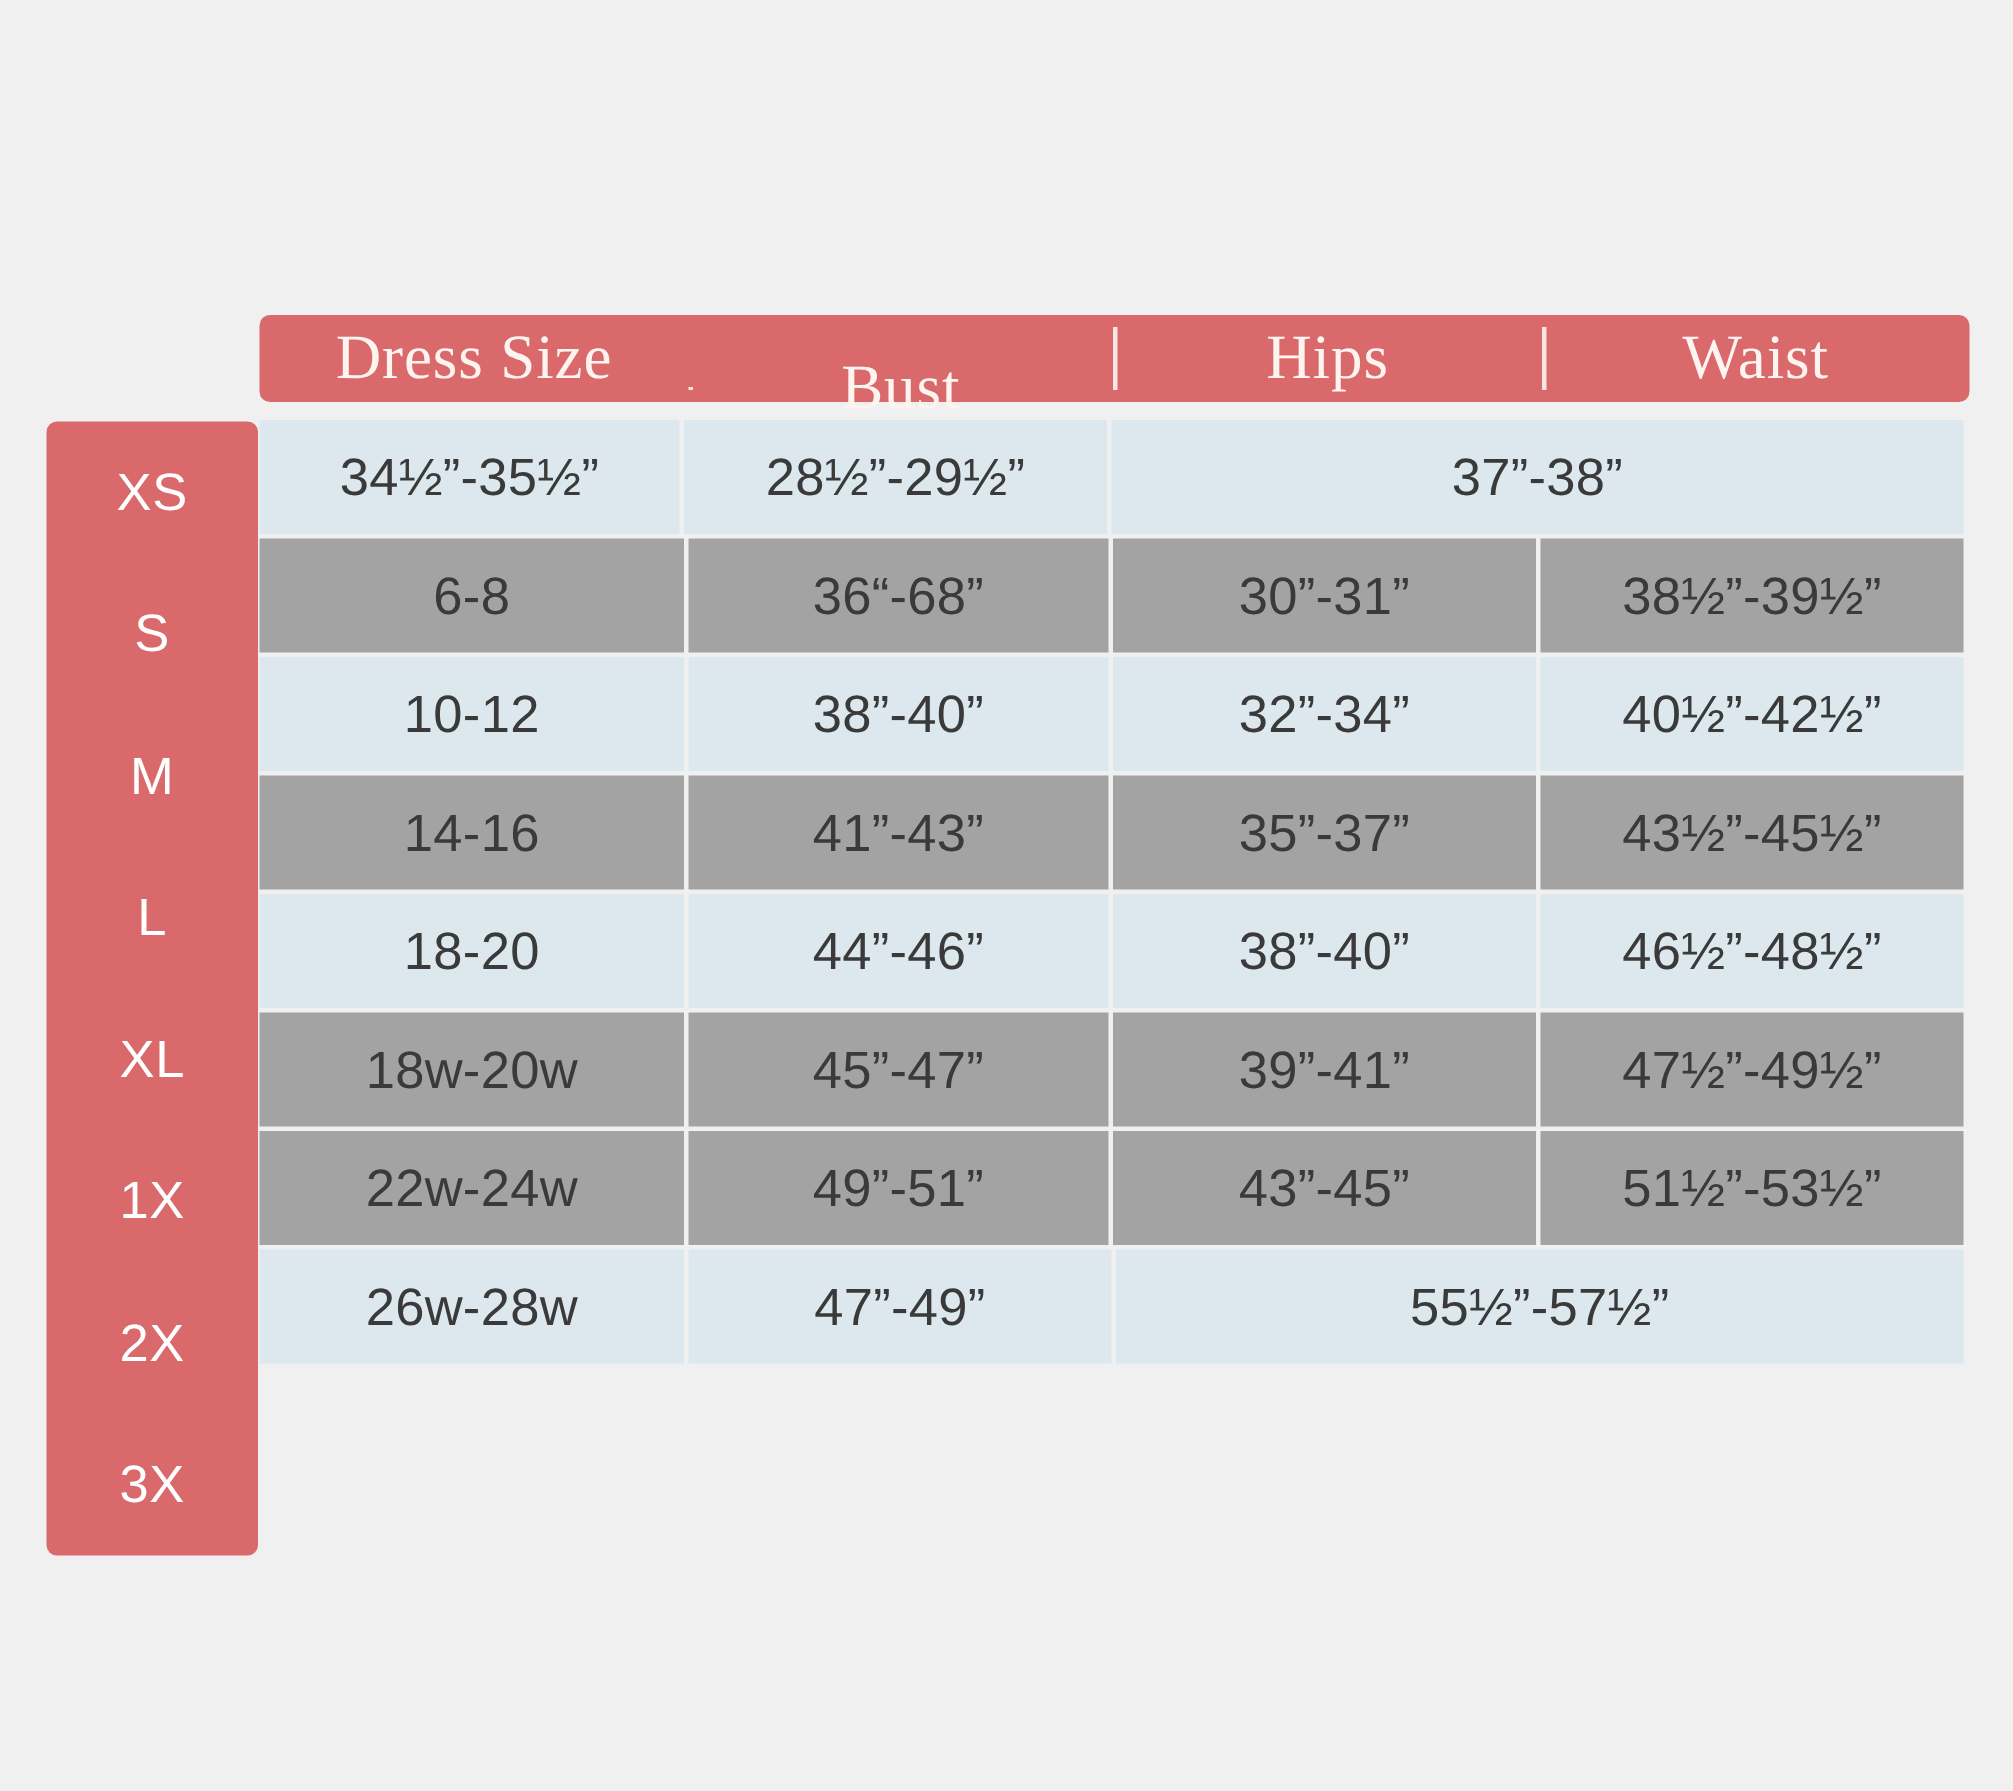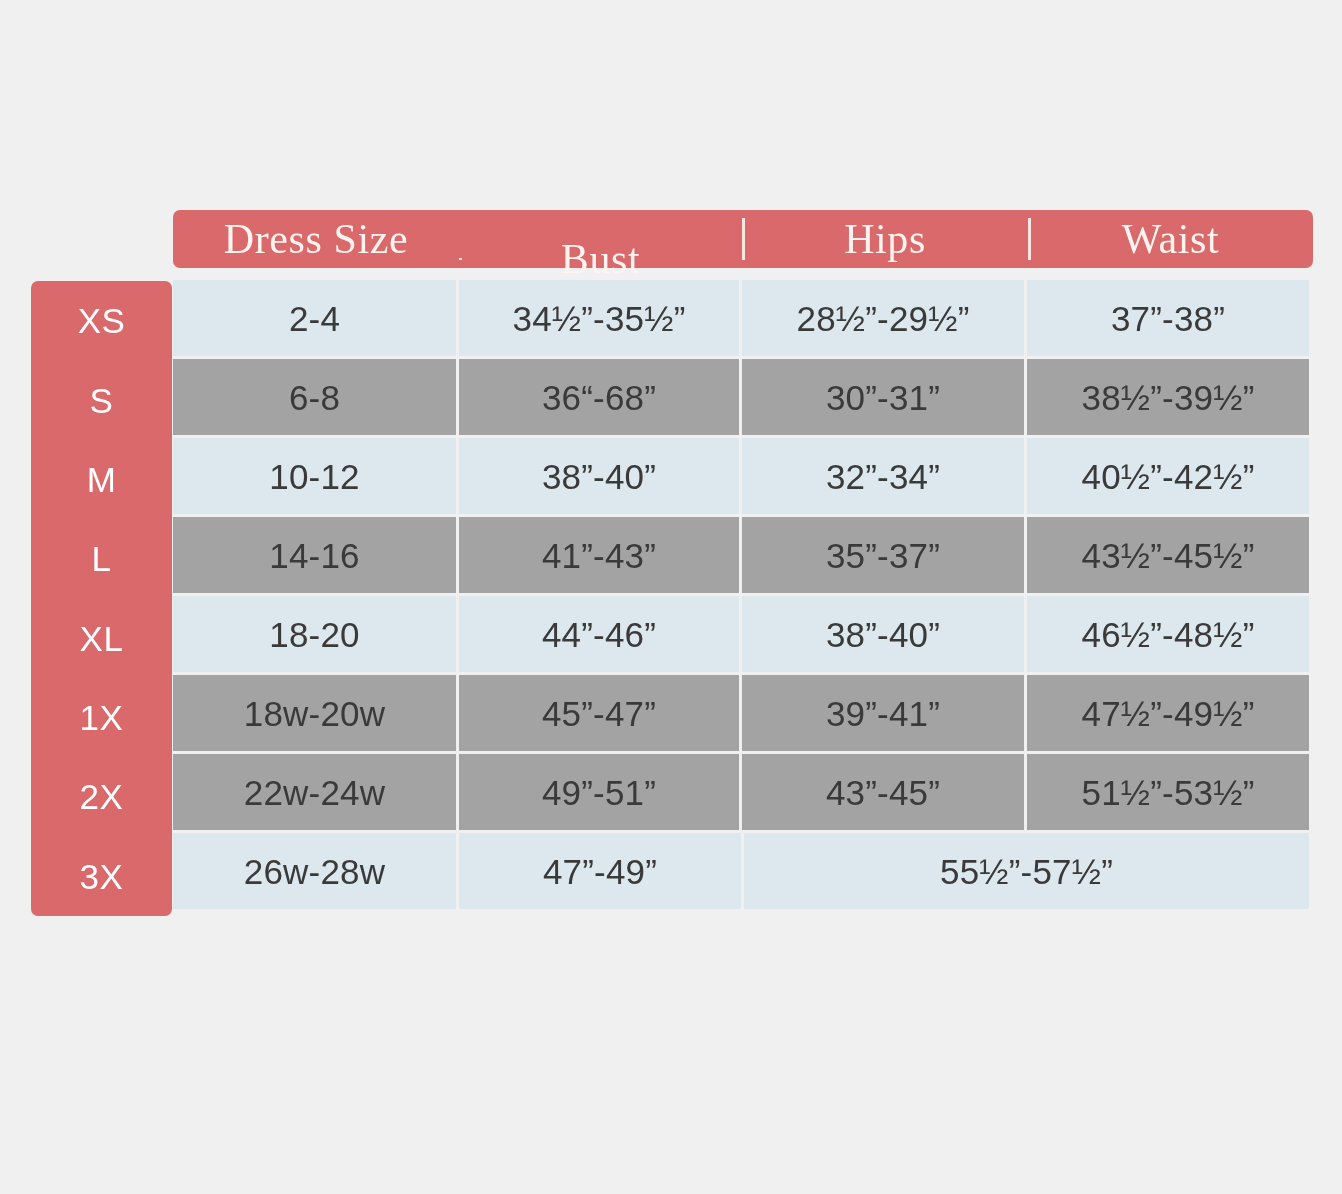--- a/index.html
+++ b/index.html
@@ -22,21 +22,21 @@
     width: 1342px;
     height: 1194px;
   }
 
   
   .size-rail {
     position: absolute;
     left: 31px;
     top: 281px;
     width: 141px;
-    height: 635px;
+    height: 756px;
     background: #d9696b;
     border-radius: 7px;
     display: flex;
     flex-direction: column;
   }
   .size-rail-cell {
     flex: 1 1 0;
     display: flex;
     align-items: center;
     justify-content: center;
@@ -133,21 +133,20 @@
 
   <div class="grid">
     <div class="head-row">
       <div class="head-cell c0">Dress Size</div>
       <div class="head-cell c1">Bust</div>
       <div class="head-cell c3">Hips</div>
       <div class="head-cell c2">Waist</div>
     </div>
     <div id="body-rows">
         <div class="data-row tint-blue">
-          <div class="data-cell c0">2-4</div>
           <div class="data-cell c1">34½”-35½”</div>
           <div class="data-cell c2">28½”-29½”</div>
           <div class="data-cell c3">37”-38”</div>
         </div>
         <div class="data-row tint-lilac">
           <div class="data-cell c0">6-8</div>
           <div class="data-cell c1">36“-68”</div>
           <div class="data-cell c2">30”-31”</div>
           <div class="data-cell c3">38½”-39½”</div>
         </div>

